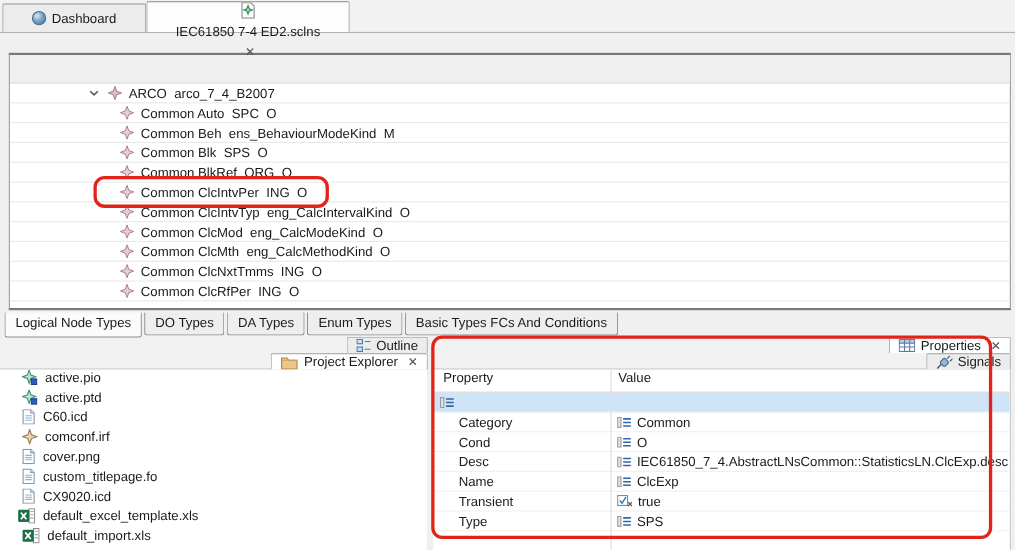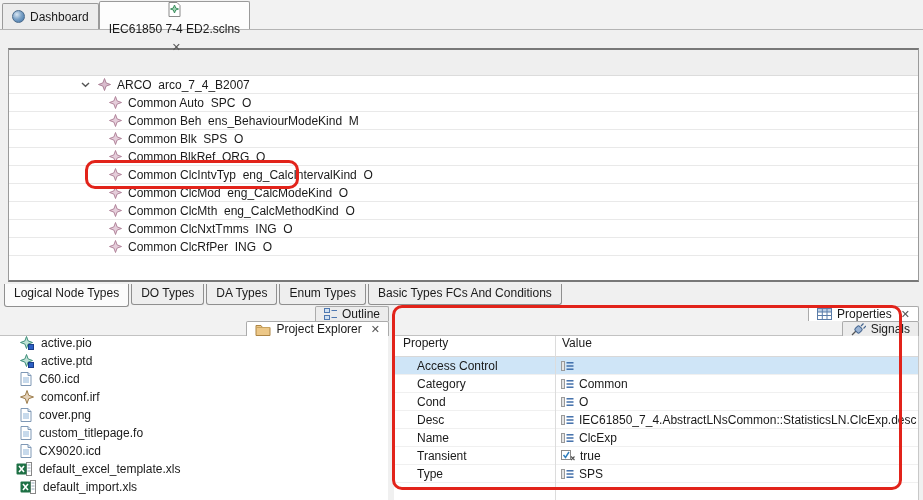--- a/index.html
+++ b/index.html
@@ -8,21 +8,21 @@
     width:923px; height:500px; position:relative; overflow:hidden;
     font-family:"Liberation Sans", sans-serif; font-size:12px; color:#1a1a1a;
     background:#f0f0f0;
   }
   svg { display:block; }
 
   
   .topbar { position:absolute; left:0; top:0; width:923px; height:30px;
     background:#f2f2f2; border-bottom:1px solid #b4b4b4;
     display:flex; align-items:flex-end; padding-left:2px; }
-  .etab { display:flex; align-items:center; gap:5px; height:26px; padding:0 9px;
+  .etab { display:flex; align-items:center; gap:5px; height:26px; padding:0 26px;
     border:1px solid #9a9a9a; border-bottom:none; border-radius:2px 2px 0 0;
     background:#ececec; position:relative; }
   .etab.active { background:#fdfdfd; height:28px; z-index:2;flex-direction:column; }
   .close-x { font-size:11px; color:#555; margin-left:4px; cursor:default; }
 
   
   .editor { position:absolute; left:0; top:30px; width:923px; height:254px; background:#f0f0f0; }
   .treepanel { position:absolute; left:8px; top:18px; width:911px; height:234px;
     background:#fff; border:1px solid #9a9a9a; border-top:2px solid #787878;
     border-bottom:2px solid #787878; overflow:hidden; }
@@ -150,20 +150,26 @@
           <use href="#star4" fill="#e5cdda" stroke="#aa7b93" stroke-width="0.9"></use>
         </svg>
       <span class="lbl">Common BlkRef  ORG  O</span>
     </div>
 
 
     <div class="trow ind-child">
       <svg width="13" height="13">
           <use href="#star4" fill="#e5cdda" stroke="#aa7b93" stroke-width="0.9"></use>
         </svg>
+      <span class="lbl">Common ClcIntvPer  ING  O</span>
+    </div>
+    <div class="trow ind-child">
+      <svg width="13" height="13">
+          <use href="#star4" fill="#e5cdda" stroke="#aa7b93" stroke-width="0.9"></use>
+        </svg>
       <span class="lbl">Common ClcIntvTyp  eng_CalcIntervalKind  O</span>
     </div>
     <div class="trow ind-child">
       <svg width="13" height="13">
           <use href="#star4" fill="#e5cdda" stroke="#aa7b93" stroke-width="0.9"></use>
         </svg>
       <span class="lbl">Common ClcMod  eng_CalcModeKind  O</span>
     </div>
     <div class="trow ind-child">
       <svg width="13" height="13">
@@ -397,21 +403,20 @@
     </div>
 
     <div class="props">
       <div class="coldiv"></div>
       <div class="phead">
         <span class="c1">Property</span>
         <span class="c2">Value</span>
       </div>
 
       <div class="prow sel">
-        <span class="c1">Access Control</span>
         <span class="c2">
           <svg width="13" height="10" viewBox="0 0 13 10">
             <rect x="0.5" y="0.5" width="3" height="9" fill="#e4e4e4" stroke="#9a9a9a"></rect>
             <line x1="5.5" y1="1.8" x2="12.5" y2="1.8" stroke="#3465a4" stroke-width="1.4"></line>
             <line x1="5.5" y1="5" x2="12.5" y2="5" stroke="#3465a4" stroke-width="1.4"></line>
             <line x1="5.5" y1="8.2" x2="12.5" y2="8.2" stroke="#3465a4" stroke-width="1.4"></line>
           </svg>
           <span></span>
         </span>
       </div>

